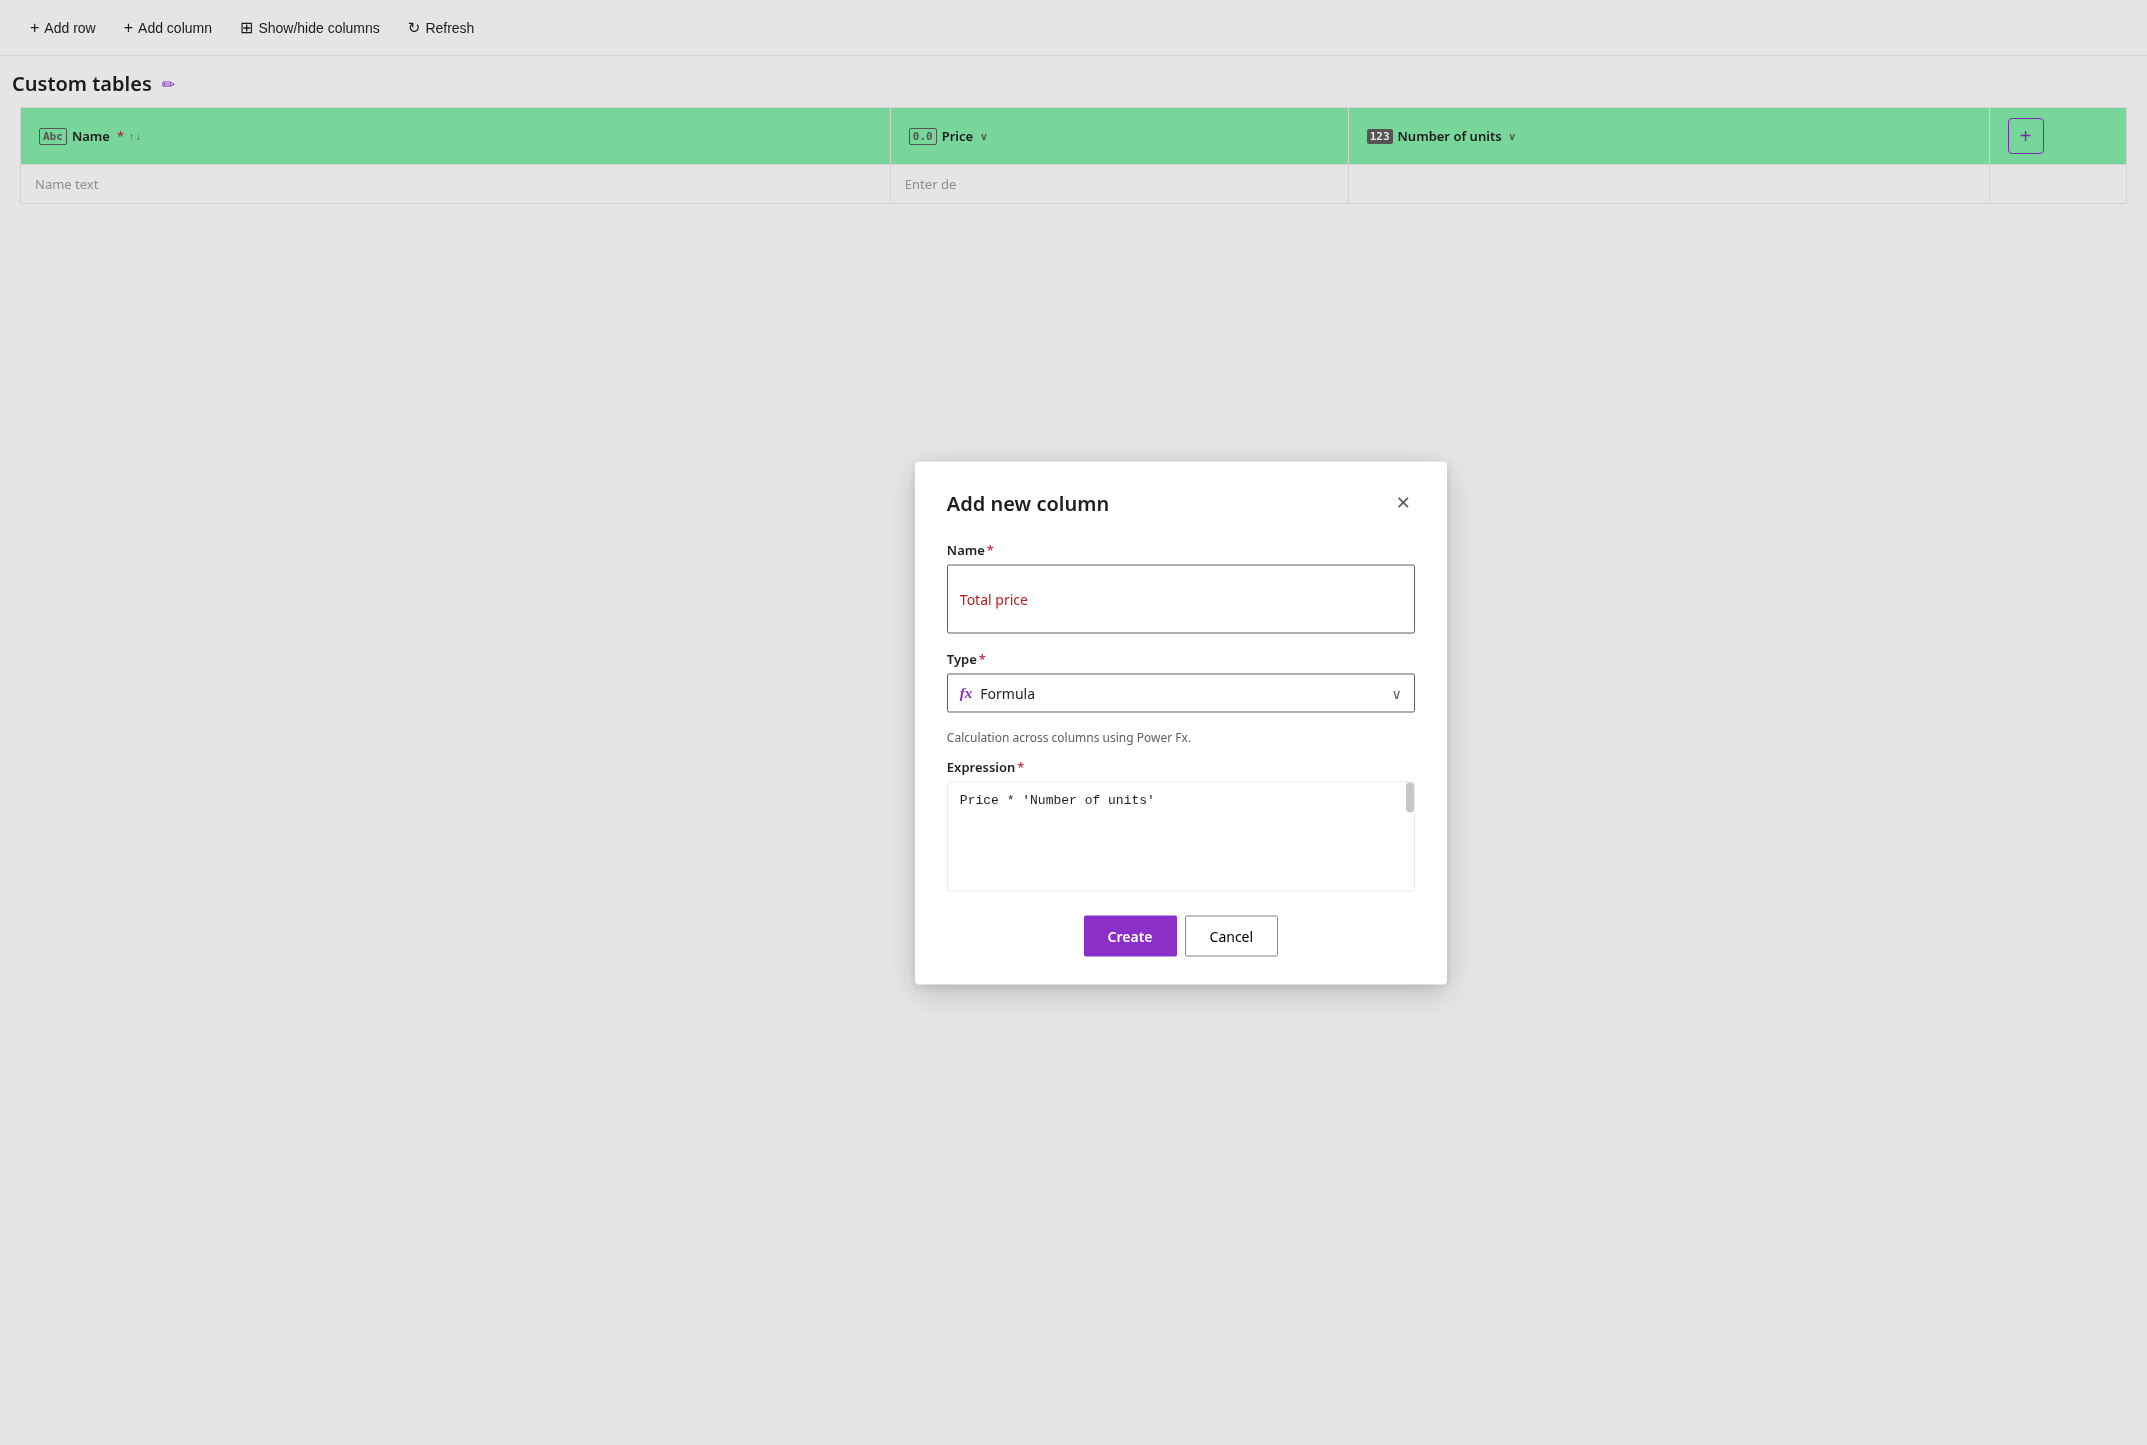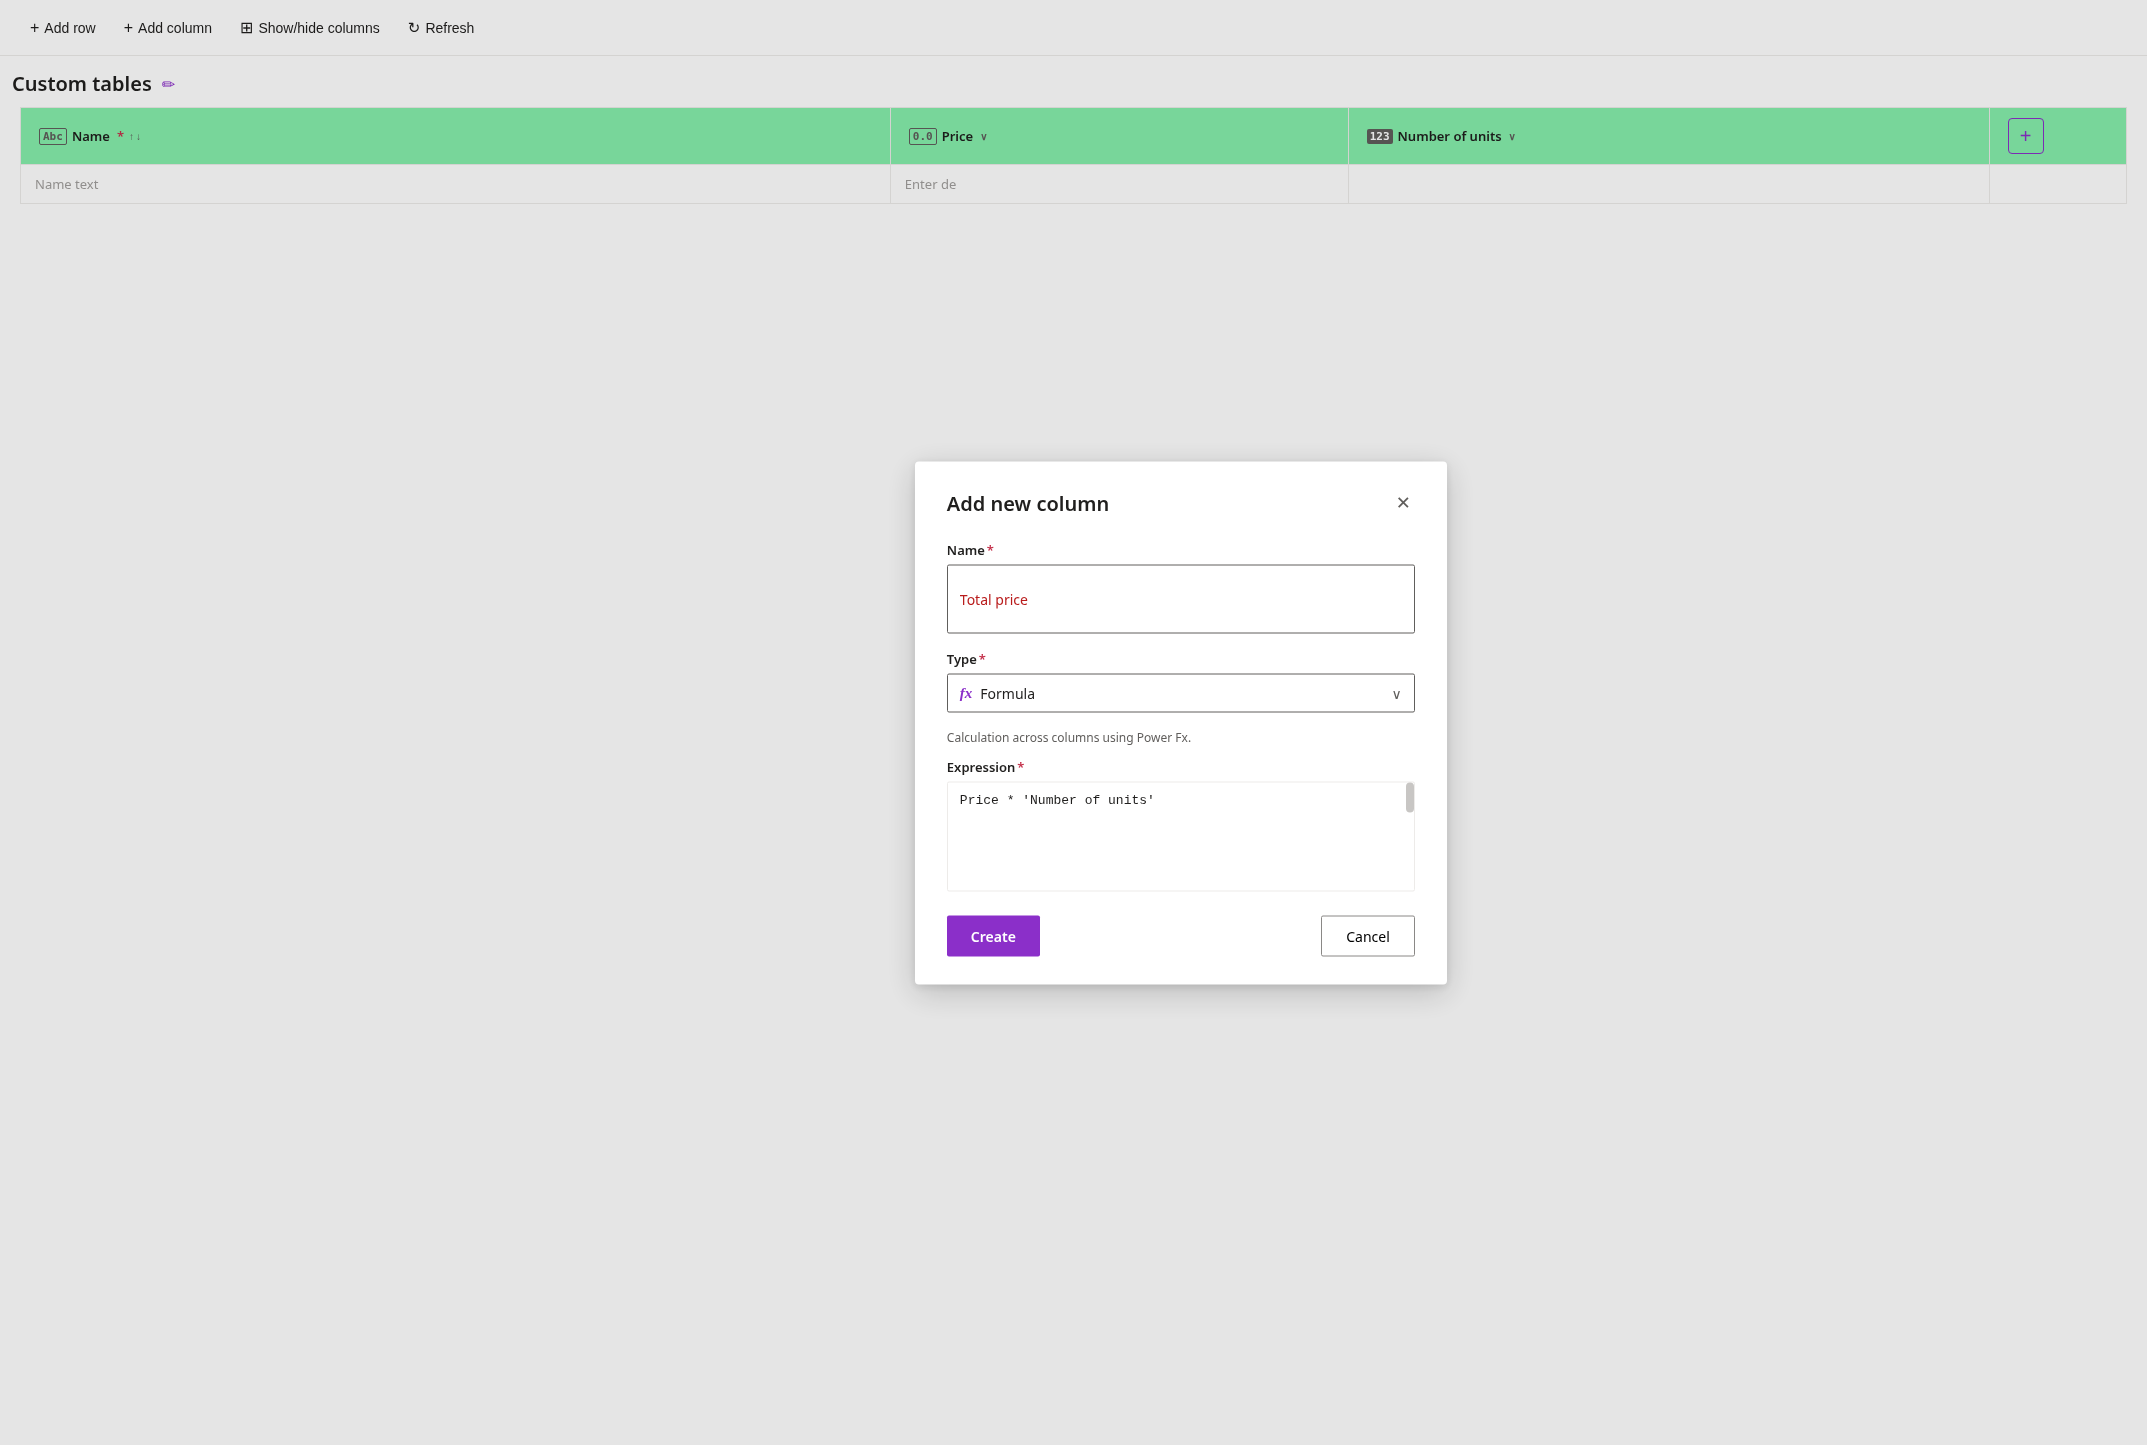--- a/index.html
+++ b/index.html
@@ -233,21 +233,21 @@
       color: #201f1e;
       font-family: 'Consolas', 'Courier New', monospace;
       resize: none;
       height: 110px;
       outline: none;
       background: white;
     }
 
     .dialog-footer {
       display: flex;
-      justify-content: space-between;
+      justify-content: center;
       gap: 8px;
       margin-top: 20px;
     }
     .btn-create {
       background: #8b2fc9;
       color: white;
       border: none;
       padding: 10px 24px;
       border-radius: 2px;
       font-size: 14px;

